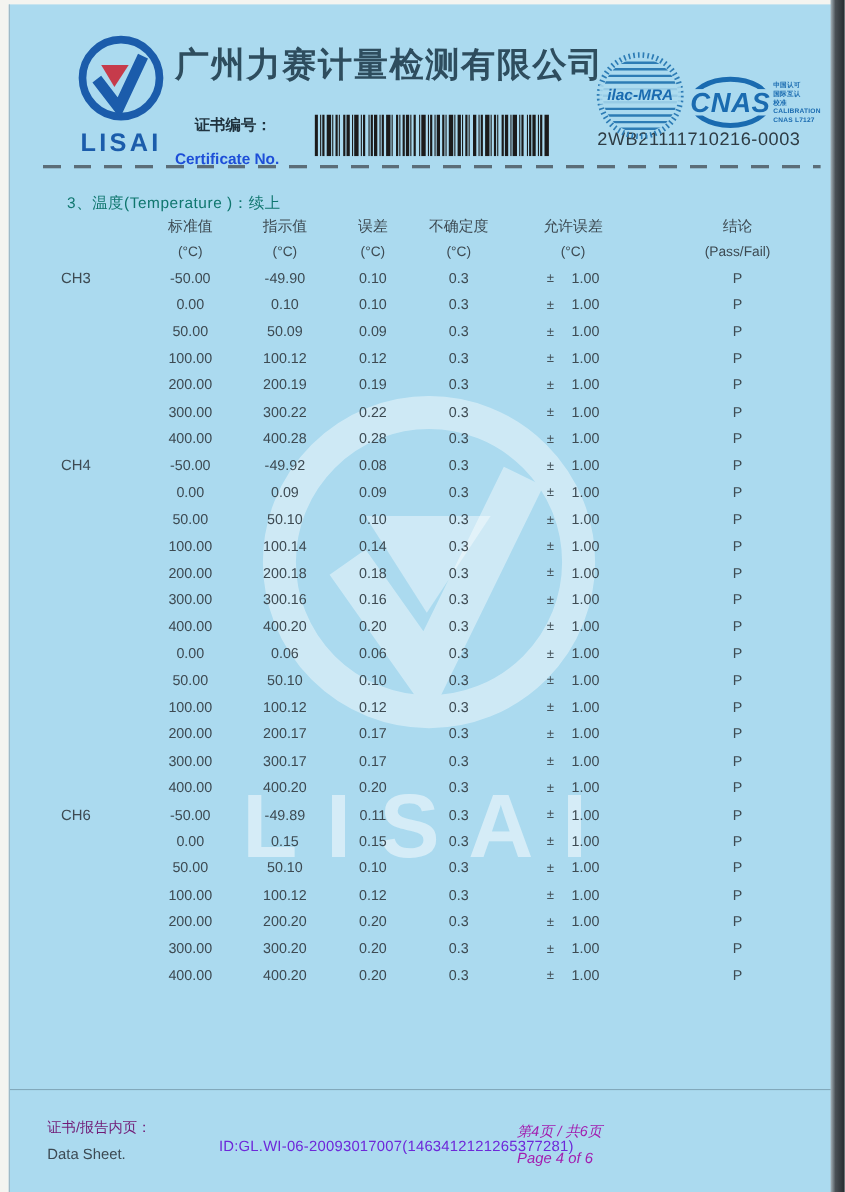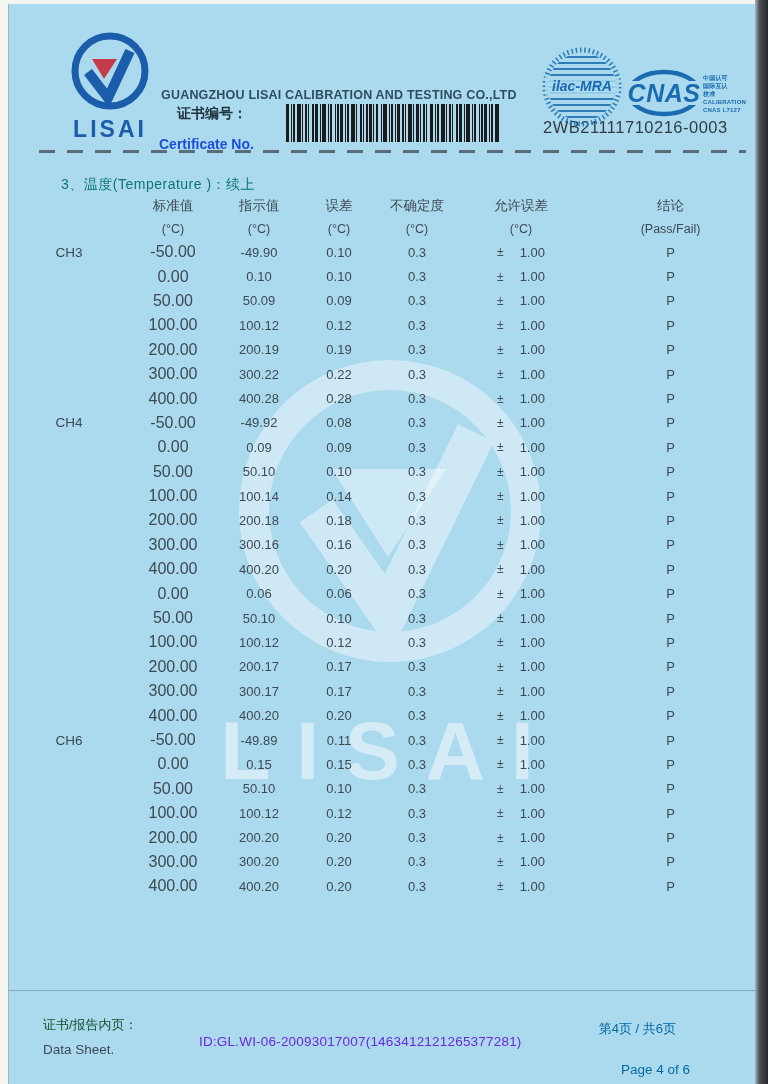--- a/index.html
+++ b/index.html
@@ -66,34 +66,34 @@
   table.cal th,table.cal td{
     padding:0;margin:0;font-weight:normal;color:#3d4a52;
     text-align:center;vertical-align:middle;white-space:nowrap;
   }
   table.cal thead tr{height:23px;}
   table.cal tbody tr{height:24.4px;padding-left:12px;}
   .h-cn{font-size:13.5px;color:#37474f;}
   .h-en{font-size:13px;color:#37474f;}
   .h-unit{font-size:12.5px;color:#37474f;}
   td.ch{ text-align:left;padding-left:78px;font-size:13.5px;color:#3a474f;}
-  td.ref{text-align:right;padding-right:26px;font-size:16px;}
+  td.ref{text-align:right;padding-right:26px;font-size:13px;}
   td.num{font-size:13px;}
   td.mpe .wrap{display:flex;justify-content:center;align-items:center;gap:16px;}
   td.mpe .sign{font-size:12px;color:#45525a;}
   td.mpe .val{font-size:13px;}
   td.con{font-size:13px;padding-right:24px;}
   
   .foot-line{position:absolute;left:0;top:986px;width:747px;height:1px;background:rgba(70,95,110,0.40);}
-  .foot-cn{position:absolute;left:34px;top:1012px;font-size:13px;color:#14532d;}
+  .foot-cn{position:absolute;left:34px;top:1012px;font-size:13px;color:#701a75;}
   .foot-en{position:absolute;left:34px;top:1038px;font-size:13.5px;color:#3c4a53;}
   .foot-id{position:absolute;left:190px;top:1030px;font-size:13.5px;color:#6d28d9;letter-spacing:0.2px;}
-  .foot-page{position:absolute;right:66px;top:1016px;width:220px;text-align:right;color:#0369a1;}
+  .foot-page{position:absolute;right:66px;top:1016px;width:220px;color:#a21caf;font-style:italic;}
   .foot-page .pcn{font-size:13px;padding-right:14px;}
-  .foot-page .pen{font-size:13.5px;margin-top:24px;}
+  .foot-page .pen{font-size:13.5px;margin-top:7px;}
 </style>
 </head>
 <body>
 
 <div class="page">
 
   <svg class="watermark" width="340" height="480" viewBox="0 0 340 480">
     <g stroke="#ffffff" fill="none" opacity="0.42">
       <circle cx="170" cy="160" r="136" stroke-width="30"></circle>
       <path d="M96 160 L168 262 L256 82" stroke-width="40"></path>
@@ -102,21 +102,21 @@
     <text x="170" y="428" text-anchor="middle" font-size="82" font-weight="bold" letter-spacing="26" fill="#ffffff" opacity="0.5" font-family="Liberation Sans, DejaVu Sans, sans-serif">LISAI</text>
   </svg>
 
   <svg class="logo" width="94" height="86" viewBox="0 0 94 86">
     <circle cx="47" cy="41" r="35" stroke="#1b5cab" stroke-width="7" fill="none"></circle>
     <polygon points="29,29 54,29 41,49" fill="#c63b4b"></polygon>
     <path d="M25 42 L45 68 L67 21" stroke="#1b5cab" stroke-width="10" fill="none"></path>
   </svg>
   <div class="logo-text">LISAI</div>
 
-  <div class="company-en">GUANGZHOU LISAI CALIBRATION AND TESTING CO.,LTD</div>
+  <div class="company-cn">广州力赛计量检测有限公司</div>
 
   <div class="cert-label-cn">证书编号：</div>
   <div class="cert-label-en">Certificate No.</div>
 
   <svg class="barcode" width="214" height="38" viewBox="0 0 214 38">
     <line x1="0" y1="19" x2="214" y2="19" stroke="#1b1b1b" stroke-width="38" stroke-dasharray="3 2 1 1 2 2 4 1 1 2 2 1 1 3 2 1 3 2 1 1 4 2 1 1 2 3 1 1 2 1 3 2 1 1 2 2 4 1 1 3 2 1 1 2 2 1 3 1 1 2 2 3 1 1 4 2 1 1 2 2 1 1 3 2 2 1 1 2 4 1 1 2 3 1 1 2 2 1 1 3"></line>
   </svg>
   <div class="cert-number">2WB21111710216-0003</div>
 
   <svg class="ilac" width="86" height="88" viewBox="0 0 86 88">

